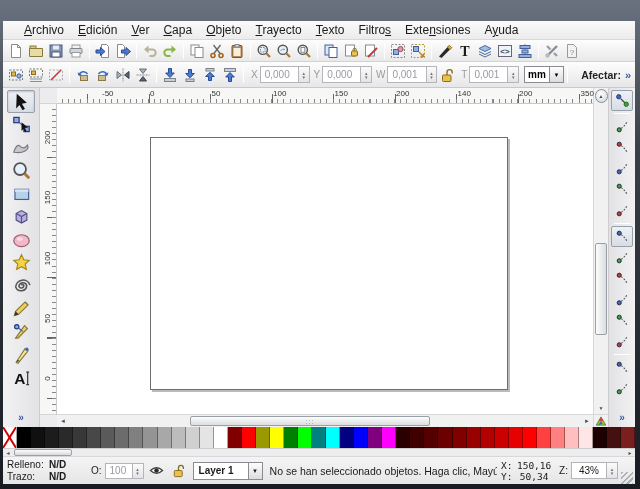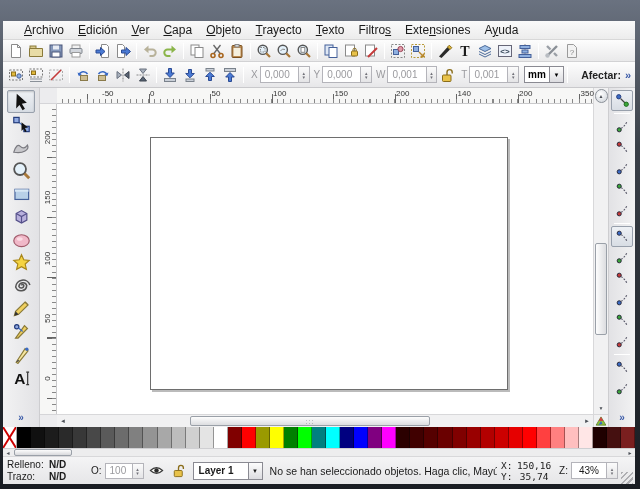--- a/index.html
+++ b/index.html
@@ -786,21 +786,21 @@
       </span>
       <div class="layer-combo">
         <span class="layer-box">Layer 1</span>
         <span class="layer-drop">▼</span>
       </div>
       <div class="status-msg">No se han seleccionado objetos. Haga clic, Mayús+clic o arrastre para seleccionar.</div>
       <div class="coords">
         <span>X:</span>
         <span class="val">150,16</span>
         <span>Y:</span>
-        <span class="val">35,74</span>
+        <span class="val">50,34</span>
       </div>
       <div class="zoombox">
         <span style="margin-right:3px;">Z:</span>
         <span class="tc-input">43%</span>
         <span class="spin">
             <span>▴</span>
             <span>▾</span>
           </span>
       </div>
       <div class="grip"></div>

